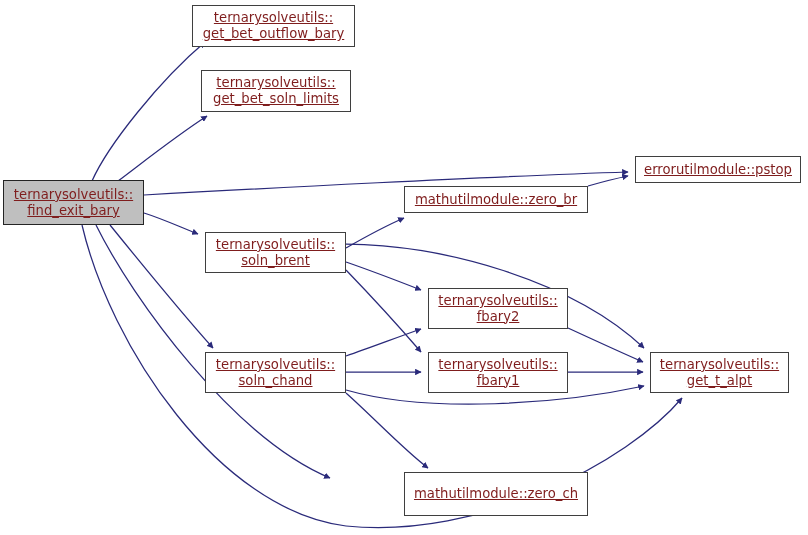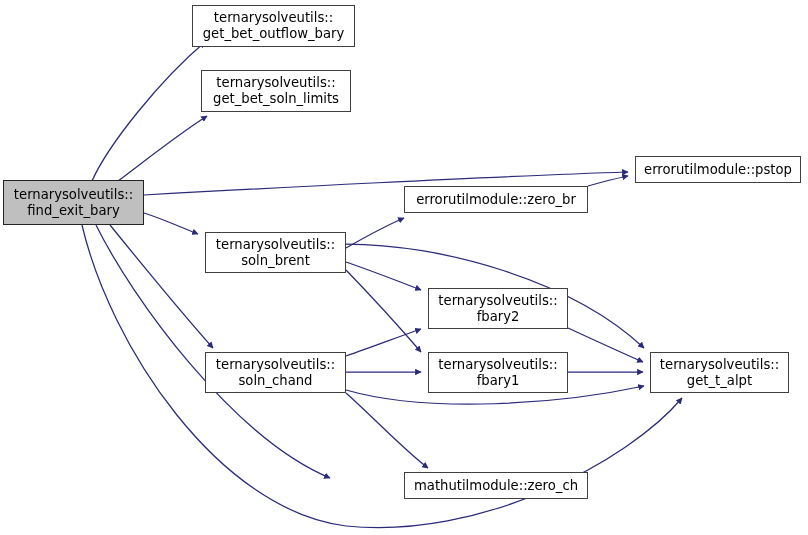--- a/index.html
+++ b/index.html
@@ -20,29 +20,30 @@
     left: 0; top: 0;
     width: 808px;
     height: 535px;
     pointer-events: none;
   }
   .node {
     position: absolute;
     box-sizing: border-box;
     border: 1px solid #3f3f3f;
     background: #ffffff;
-    color: #000000;
+    color: #7f1d1d;
     display: flex;
     align-items: center;
     justify-content: center;
     text-align: center;
     line-height: 1.18;
     font-size: 13.2px;
     white-space: pre;
     cursor: default;
+    text-decoration: underline;
   }
   .node.root {
     background: #bfbfbf;
     border: 1px solid #242424;
   }
   .node .lbl {
     display: block;
     padding: 0 5px;
   }
 </style>
@@ -80,27 +81,27 @@
   </svg>
 
   <div id="nodes">
       <div class="node root" style="left: 3px; top: 180px; width: 141px; height: 45px;"><span class="lbl">ternarysolveutils::
 find_exit_bary</span></div>
       <div class="node" style="left: 192px; top: 5px; width: 163px; height: 42px;"><span class="lbl">ternarysolveutils::
 get_bet_outflow_bary</span></div>
       <div class="node" style="left: 201px; top: 70px; width: 150px; height: 42px;"><span class="lbl">ternarysolveutils::
 get_bet_soln_limits</span></div>
       <div class="node" style="left: 635px; top: 156px; width: 166px; height: 27px;"><span class="lbl">errorutilmodule::pstop</span></div>
-      <div class="node" style="left: 404px; top: 186px; width: 184px; height: 27px;"><span class="lbl">errorutilmodule::zero_br</span></div>
+      <div class="node" style="left: 404px; top: 186px; width: 184px; height: 27px;"><span class="lbl">mathutilmodule::zero_br</span></div>
       <div class="node" style="left: 205px; top: 232px; width: 141px; height: 41px;"><span class="lbl">ternarysolveutils::
 soln_brent</span></div>
       <div class="node" style="left: 428px; top: 288px; width: 140px; height: 41px;"><span class="lbl">ternarysolveutils::
 fbary2</span></div>
       <div class="node" style="left: 428px; top: 352px; width: 140px; height: 41px;"><span class="lbl">ternarysolveutils::
 fbary1</span></div>
       <div class="node" style="left: 650px; top: 352px; width: 139px; height: 41px;"><span class="lbl">ternarysolveutils::
 get_t_alpt</span></div>
       <div class="node" style="left: 205px; top: 352px; width: 141px; height: 41px;"><span class="lbl">ternarysolveutils::
 soln_chand</span></div>
-      <div class="node" style="left: 404px; top: 472px; width: 184px; height: 27px;"><span class="lbl">mathutilmodule::zero_ch</span></div>
+      <div class="node" style="left: 404px; top: 472px; width: 184px; height: 44px;"><span class="lbl">mathutilmodule::zero_ch</span></div>
     </div>
 
 </div>
 
 </body></html>

